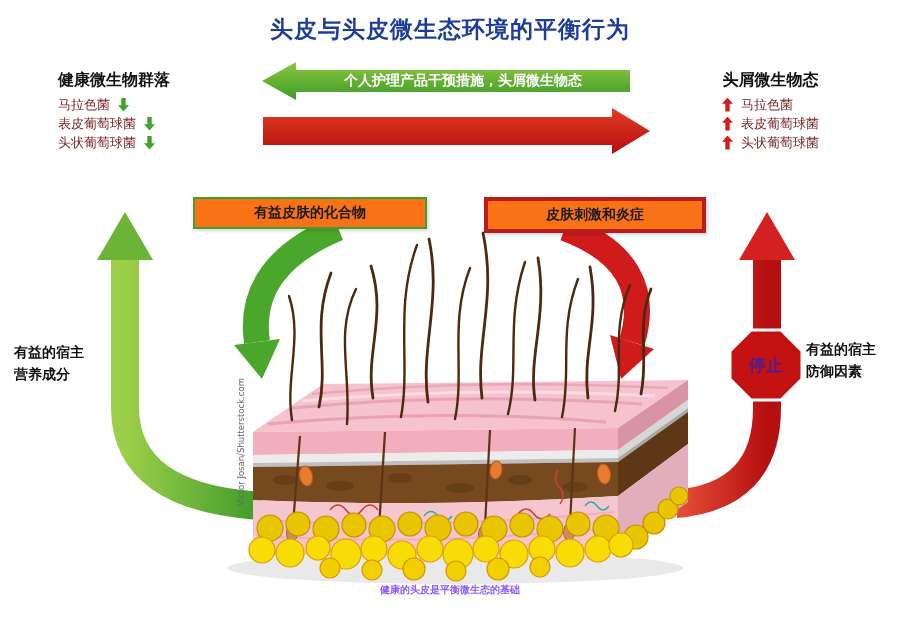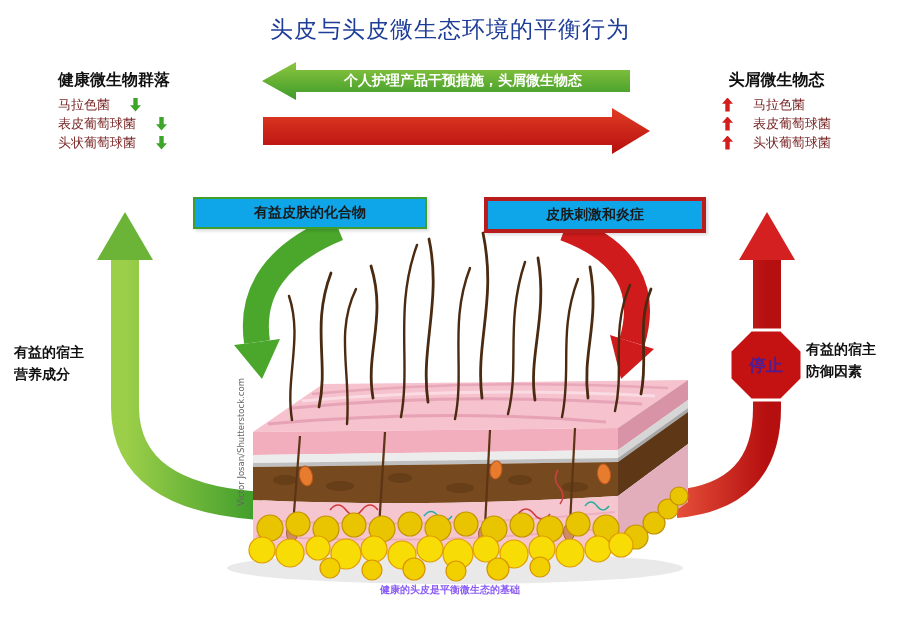--- a/index.html
+++ b/index.html
@@ -1,29 +1,29 @@
 <!DOCTYPE html>
 <html><head>
 <meta charset="utf-8">
 <style>
   html,body{margin:0;padding:0;}
   body{width:900px;height:618px;background:#fff;font-family:"DejaVu Sans","Liberation Sans",sans-serif;}
   #canvas{position:relative;width:900px;height:618px;overflow:hidden;background:#fff;}
   #shapes{position:absolute;left:0;top:0;}
-  .title{position:absolute;left:0;right:0;top:14px;text-align:center;color:#1e3d96;font-size:23px;font-weight:normal;letter-spacing:1px;}
+  .title{position:absolute;left:0;right:0;top:14px;text-align:center;color:#1e3d96;font-size:23px;font-weight:bold;letter-spacing:1px;}
   .flow-text{position:absolute;text-align:center;color:#fff;font-weight:bold;}
   .flow-text.green{left:296px;top:72px;width:334px;font-size:14px;}
   .flow-text.red{left:263px;top:122px;width:349px;font-size:15px;}
   .panel{position:absolute;font-size:13px;}
   .panel .hdr{font-weight:bold;color:#111;margin-bottom:4px;font-size:16px;}
-  .mrow{display:flex;align-items:center;gap:20px;height:19px;color:#7a2727;font-size:13px;}
+  .mrow{display:flex;align-items:center;gap:8px;height:19px;color:#7a2727;font-size:13px;}
   .arr{width:11px;height:14px;flex:0 0 auto;}
   .arr.g{background:#3fa42a;clip-path:polygon(50% 100%,0 55%,30% 55%,30% 0,70% 0,70% 55%,100% 55%);}
   .arr.r{background:#d41d1d;clip-path:polygon(50% 0,100% 45%,70% 45%,70% 100%,30% 100%,30% 45%,0 45%);}
-  .cbox{position:absolute;background:#0ea5e9;display:flex;align-items:center;justify-content:center;font-weight:bold;font-size:14px;color:#1a1a1a;box-shadow:2px 2px 3px rgba(0,0,0,.15);}
+  .cbox{position:absolute;background:#f97316;display:flex;align-items:center;justify-content:center;font-weight:bold;font-size:14px;color:#1a1a1a;box-shadow:2px 2px 3px rgba(0,0,0,.15);}
   .cbox.green{left:193px;top:197px;width:230px;height:28px;border:2px solid #3f9e2e;}
   .cbox.red{left:484px;top:197px;width:214px;height:28px;border:4px solid #b91c1c;}
   .cycle-label{position:absolute;text-align:left;font-weight:bold;font-size:14px;color:#111;line-height:22px;}
   .cycle-label.left{left:14px;top:341px;width:88px;}
   .cycle-label.right{left:806px;top:338px;width:82px;}
   .stop-text{position:absolute;left:736px;top:354px;width:60px;text-align:center;color:#4c1d95;font-weight:bold;font-size:17px;}
   .caption{position:absolute;left:0;right:0;top:583px;text-align:center;font-weight:bold;font-size:10px;color:#8b5cf6;}
   .watermark{position:absolute;left:236px;top:506px;transform:rotate(-90deg);transform-origin:left top;font-size:8.5px;color:#666;white-space:nowrap;width:130px;}
 </style>
 </head>

